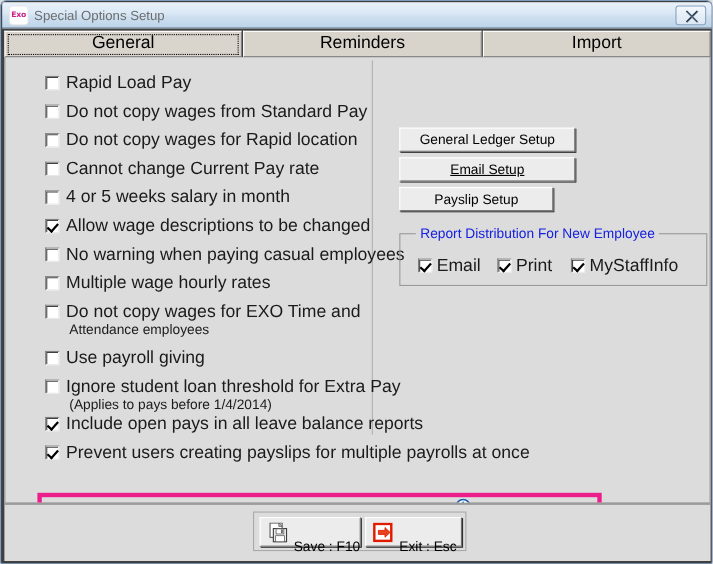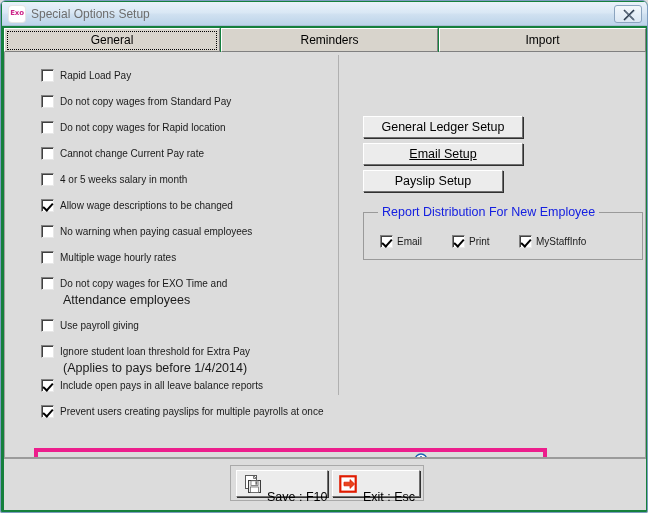--- a/index.html
+++ b/index.html
@@ -23,21 +23,21 @@
 
   
   .win-frame {
     position: absolute;
     left: 0; top: 0;
     width: 648px;
     height: 513px;
     box-sizing: border-box;
     border: 1px solid #7d9cc0;
     border-radius: 6px 6px 2px 2px;
-    background: #15803d;
+    background: #404040;
     overflow: hidden;
   }
 
   .titlebar {
     position: absolute;
     left: 1px; top: 1px;
     width: 646px;
     height: 24px;
     background: linear-gradient(to bottom, #e9f1fa 0%, #dae8f5 45%, #cfe0f0 55%, #bcd4ea 100%);
     border-bottom: 1px solid #a8bdd4;
@@ -91,21 +91,21 @@
   }
   .tab {
     position: absolute;
     top: 0;
     height: 24px;
     background: #d8d4cc;
     border: 1px solid #ffffff;
     border-right-color: #808080;
     border-bottom-color: #808080;
     box-sizing: border-box;
-    font-size: 12px;
+    font-size: 16px;
     color: #000000;
     text-align: center;
     line-height: 22px;
     cursor: pointer;
     overflow: hidden;
     white-space: nowrap;
   }
   .tab.active {
     background: #d9d5cd;
   }
@@ -160,21 +160,21 @@
     position: absolute;
     left: 3px; top: 1px;
     width: 4px; height: 8px;
     border: solid #000000;
     border-width: 0 2px 2px 0;
     transform: rotate(42deg);
   }
   .cb-label {
     position: absolute;
     left: 19px; top: 0;
-    font-size: 10px;
+    font-size: 16px;
     color: #1a1a1a;
     line-height: 17px;
   }
   .cb-label2 {
     position: absolute;
     left: 22px;
     font-size: 12.5px;
     color: #1a1a1a;
     line-height: 17px;
     white-space: nowrap;

